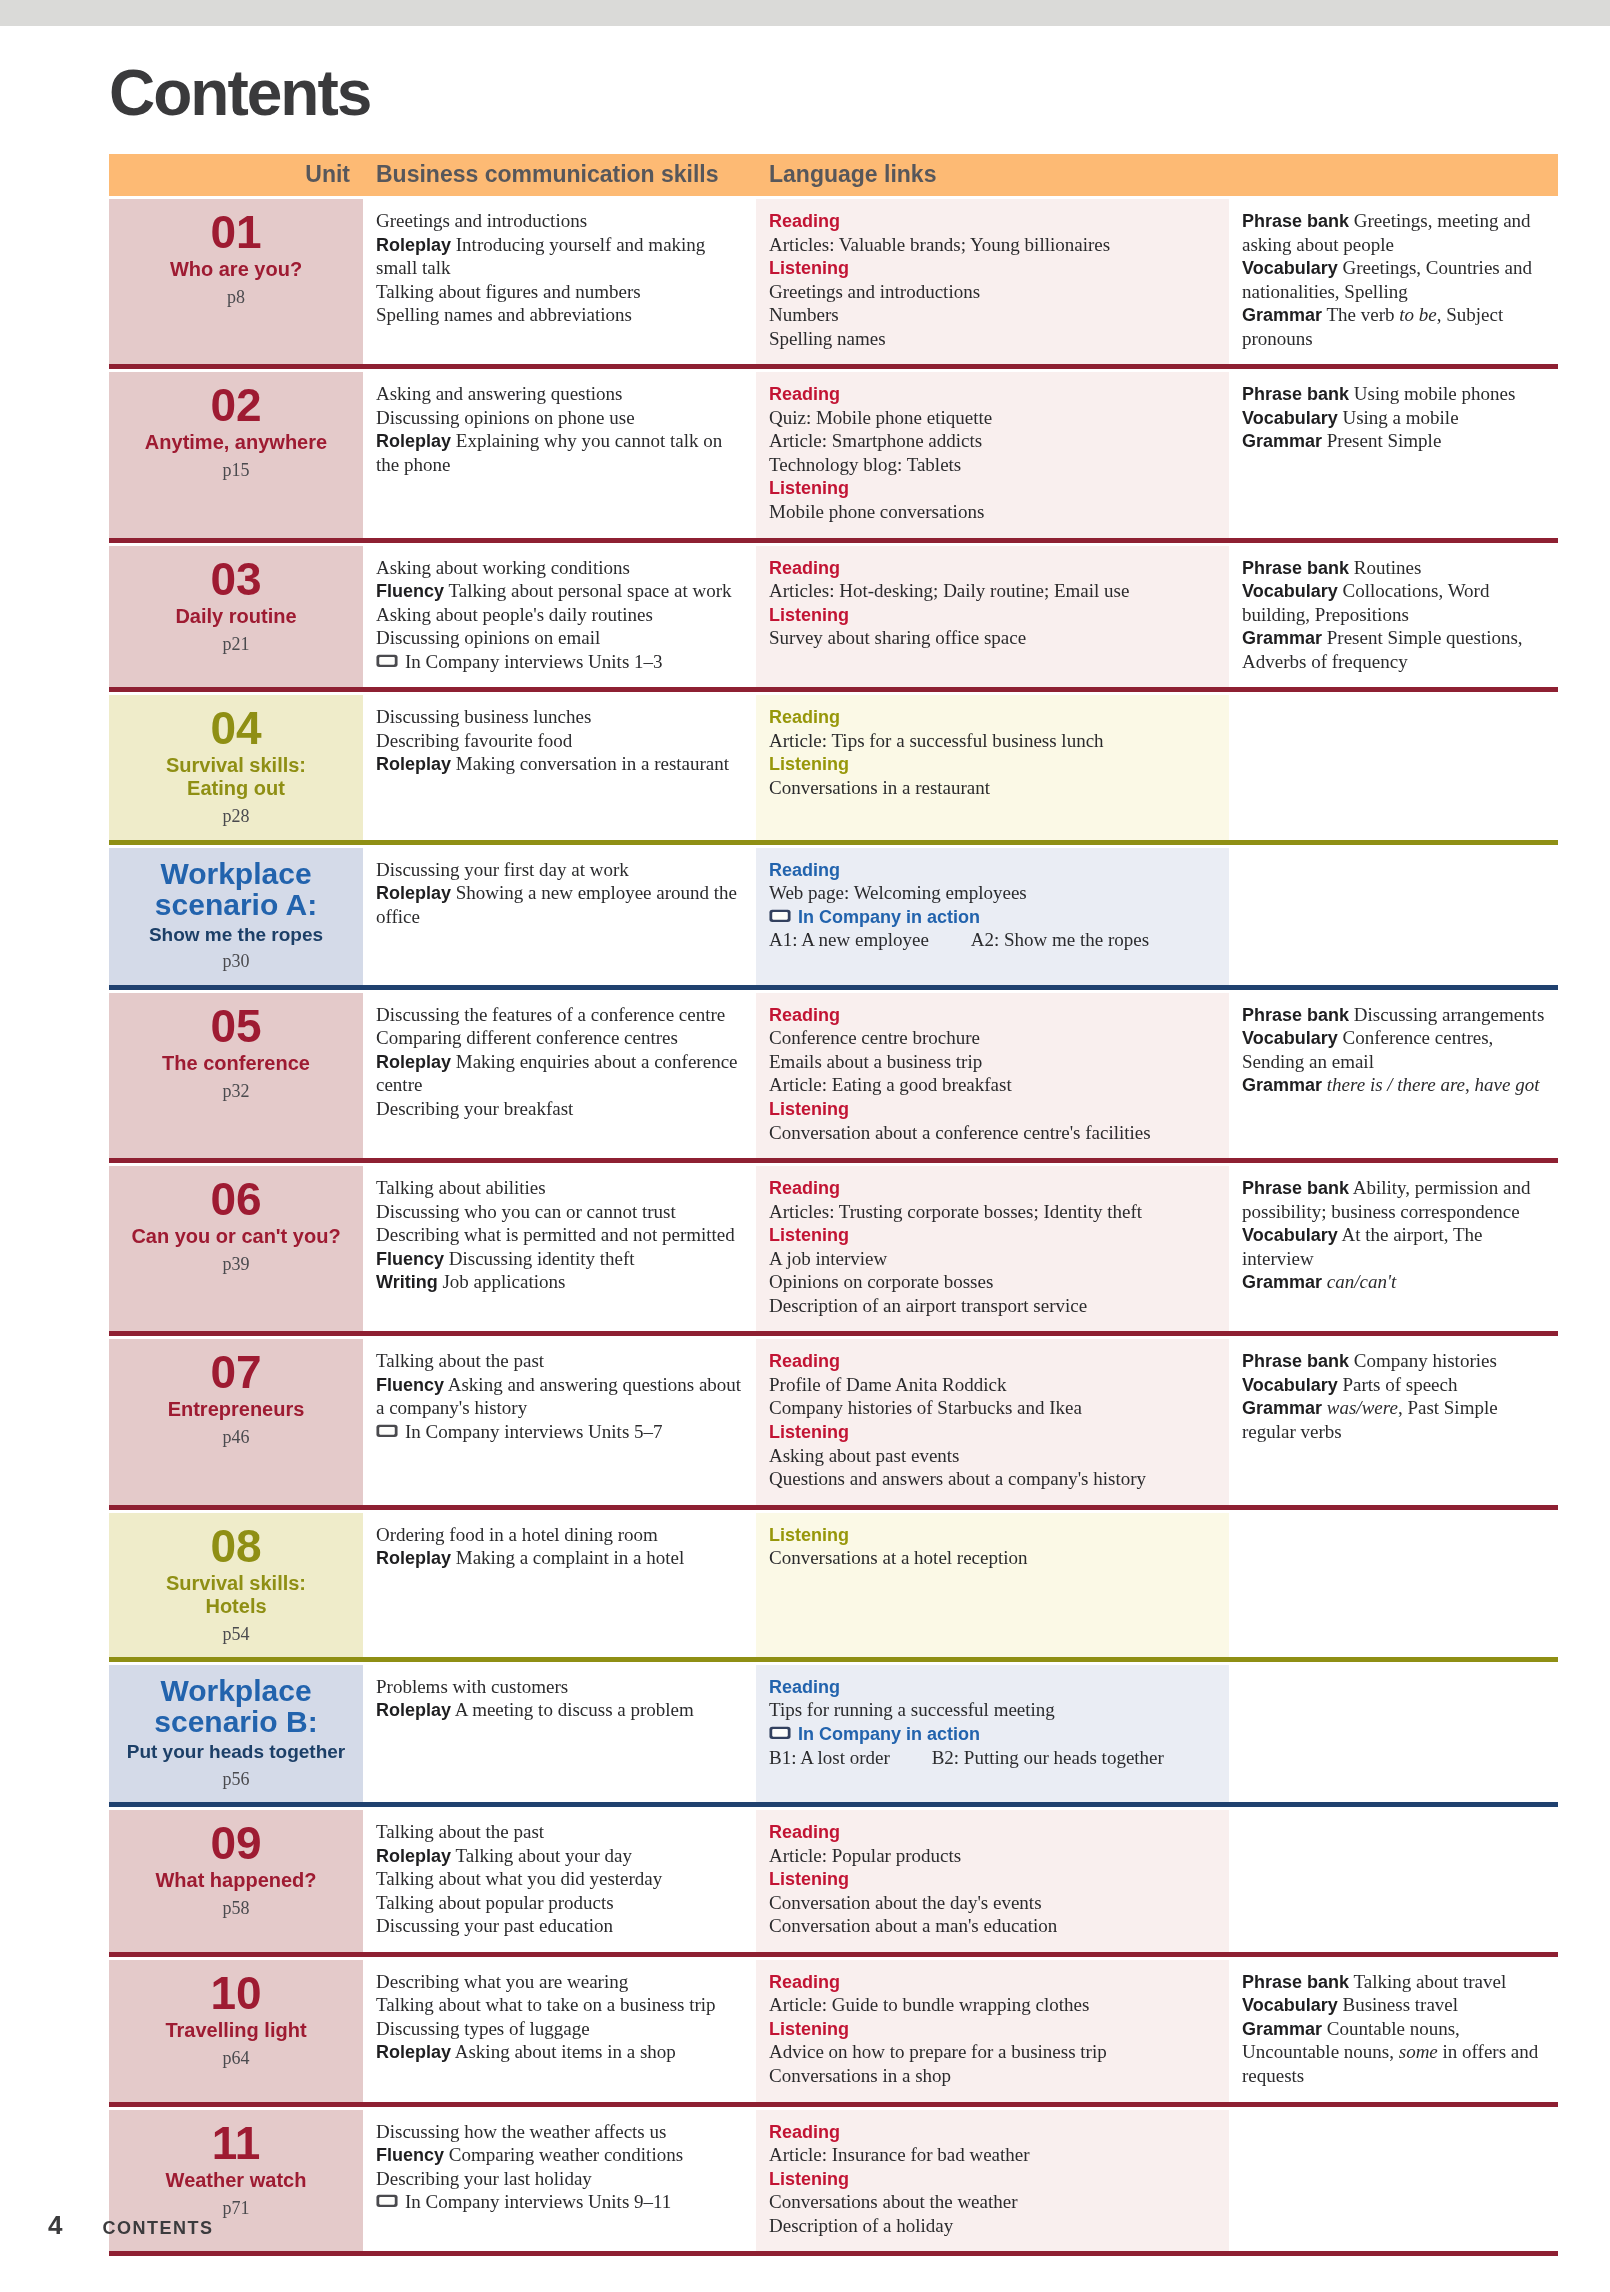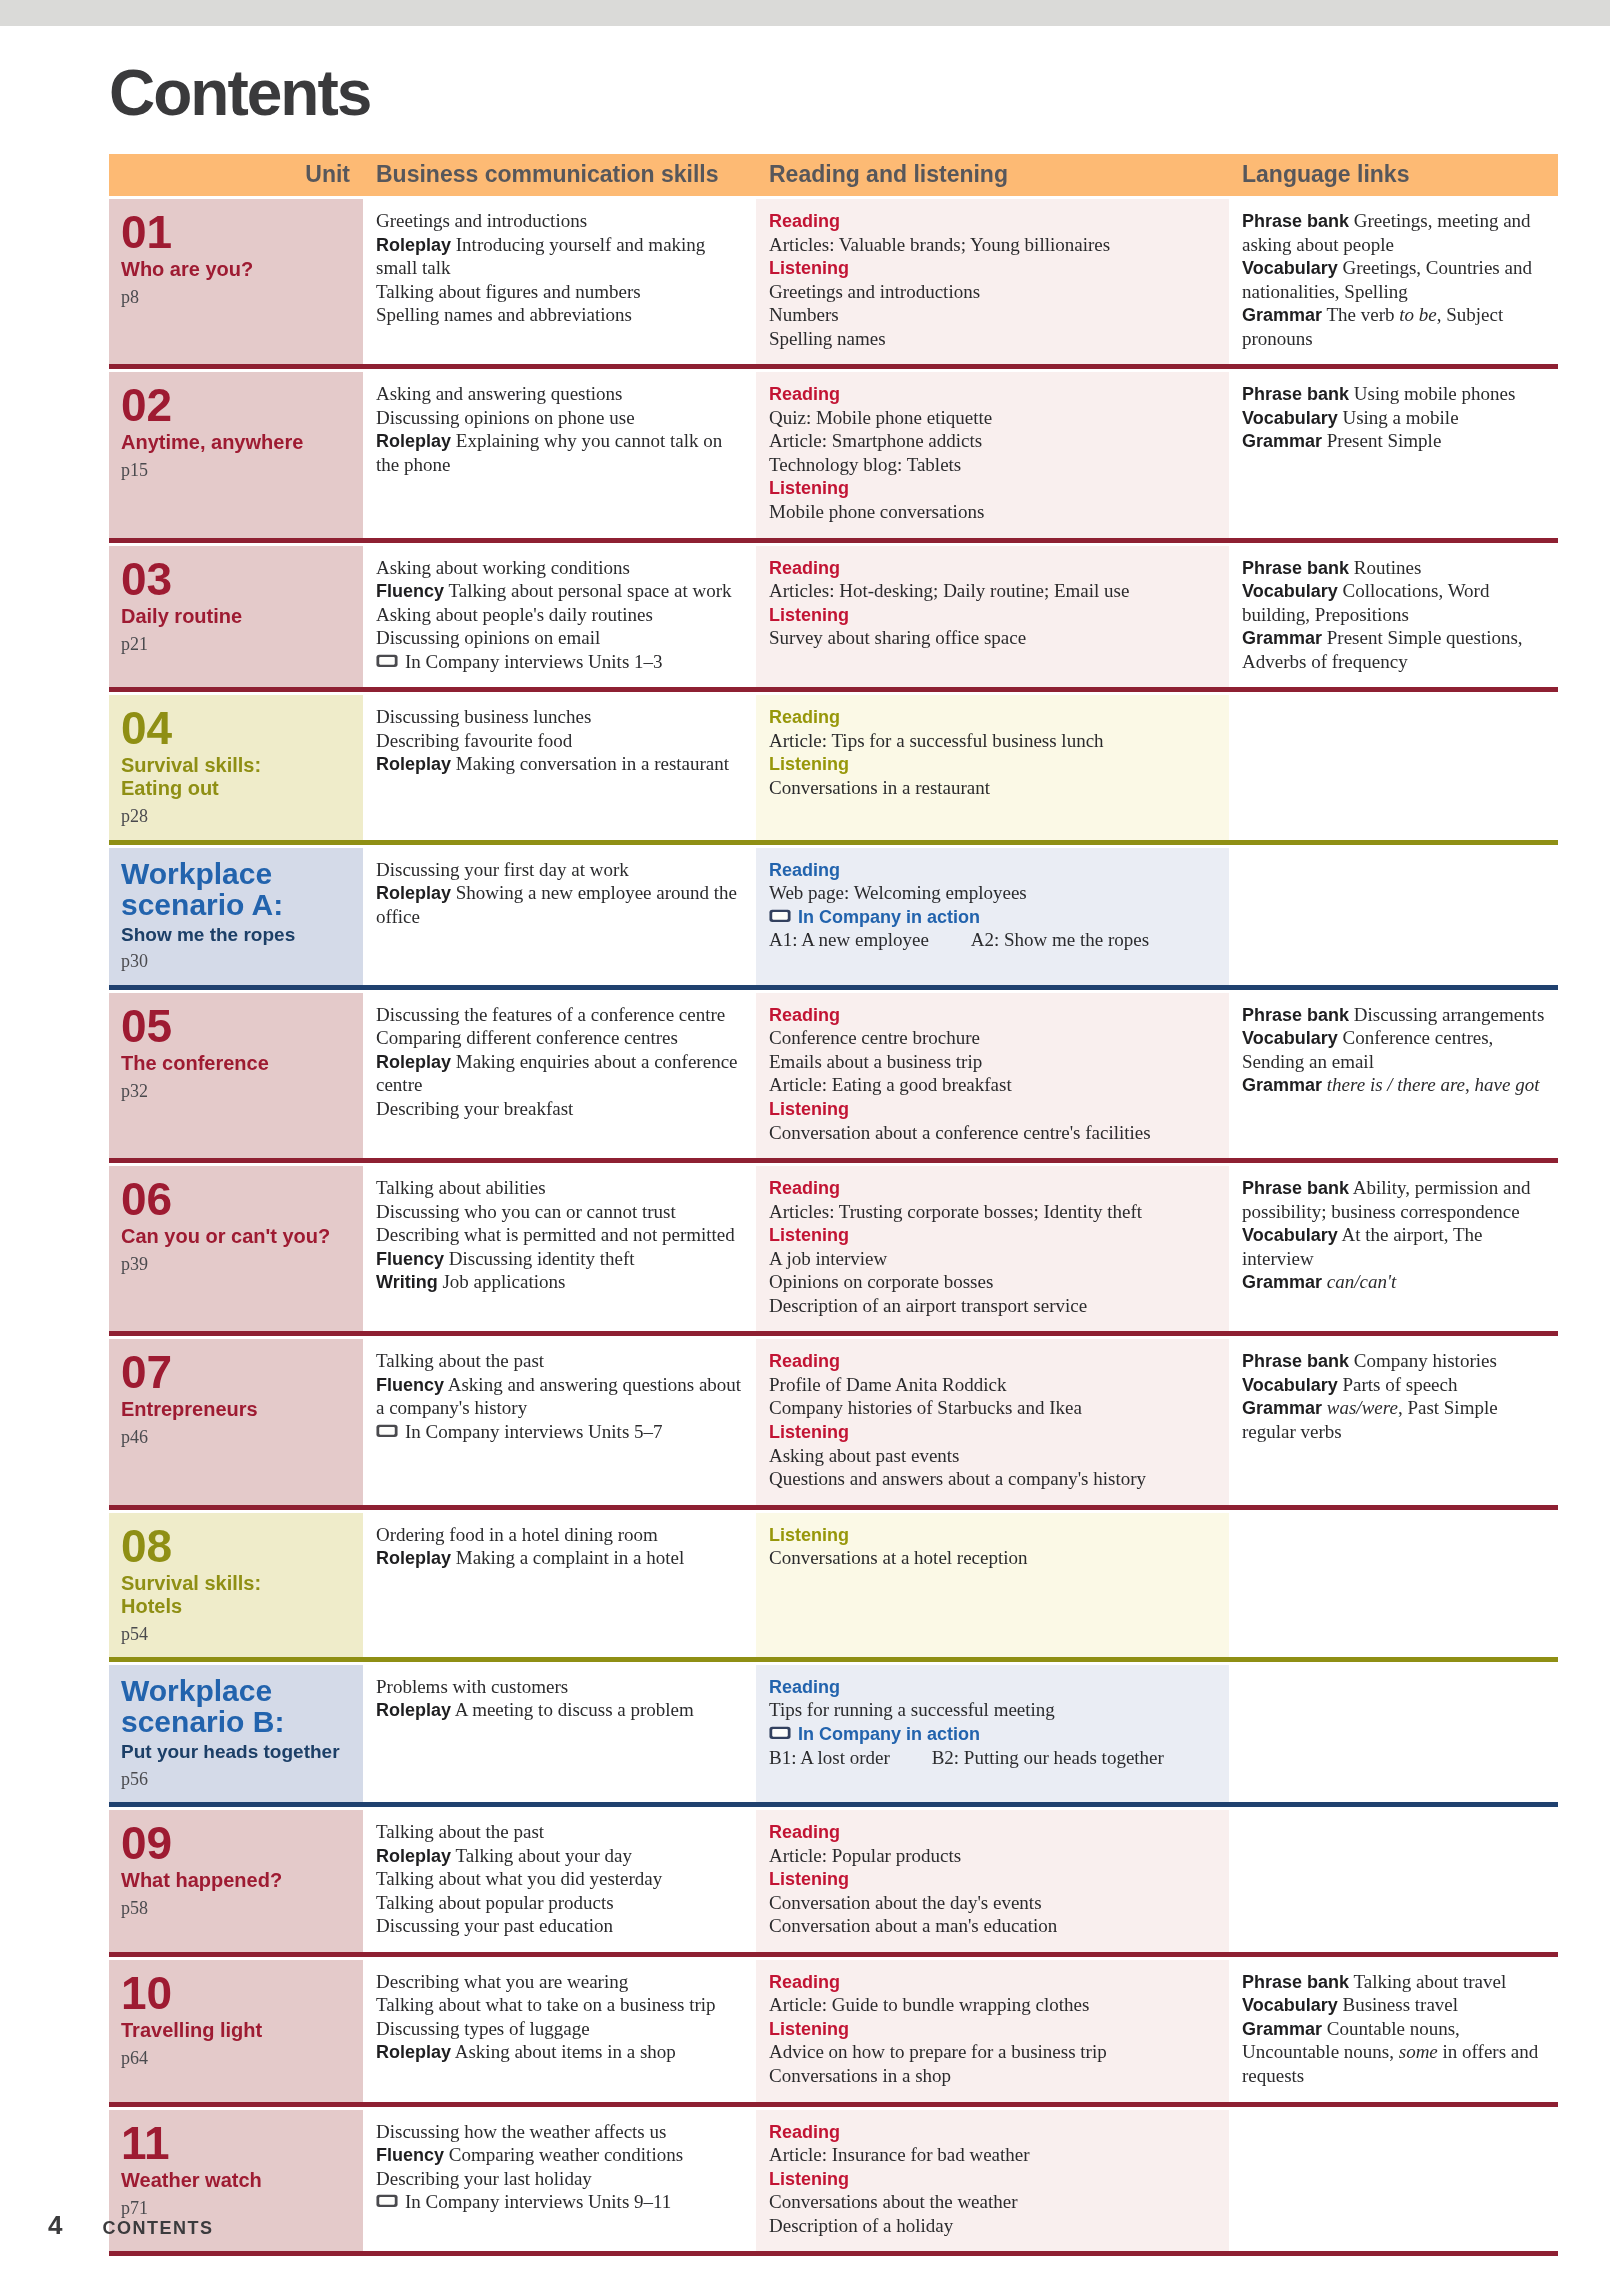--- a/index.html
+++ b/index.html
@@ -33,21 +33,21 @@
   .toc-row {
     display:grid; grid-template-columns:254px 393px 473px 329px;
     border-bottom:5px solid var(--sep); margin-bottom:3px;
     min-height:125px;
   }
   .theme-red   { --num:#9e1b32; --unitbg:#e4caca; --readbg:#f9efee; --label:#c21333; --sep:#8e2032; }
   .theme-olive { --num:#8f8f14; --unitbg:#efecca; --readbg:#fbf9e6; --label:#97970a; --sep:#8f8f14; }
   .theme-blue  { --num:#2263ad; --unitbg:#d4dae8; --readbg:#eaedf4; --label:#2263ad; --sep:#20416f; }
 
   .cell { padding:10px 13px 14px; font-size:19px; line-height:1.24; }
-  .unit-cell { background:var(--unitbg); text-align:left; padding:10px 12px 12px; }
+  .unit-cell { background:var(--unitbg); text-align:center; padding:10px 12px 12px; }
   .reading-cell { background:var(--readbg); }
 
   .unit-number {
     font-family:"Liberation Sans", sans-serif; font-weight:bold;
     font-size:46px; line-height:1; color:var(--num);
   }
   .unit-title {
     font-family:"Liberation Sans", sans-serif; font-weight:bold;
     font-size:20px; line-height:1.15; color:var(--num);
     white-space:pre-line; margin-top:3px;
@@ -89,21 +89,20 @@
 
 <div class="top-strip"></div>
 
 <div class="page">
   <h1 class="title">Contents</h1>
 
   <div class="toc">
     <div class="toc-header">
       <div class="hcell unit">Unit</div>
       <div class="hcell">Business communication skills</div>
-      <div class="hcell">Reading and listening</div>
       <div class="hcell">Language links</div>
     </div>
     <div id="rows">
         <div class="toc-row theme-red">
           <div class="cell unit-cell">
             <div class="unit-number">01</div>
             <div class="unit-title">Who are you?</div>
             <div class="unit-page">p8</div>
           </div>
           <div class="cell skills-cell">

